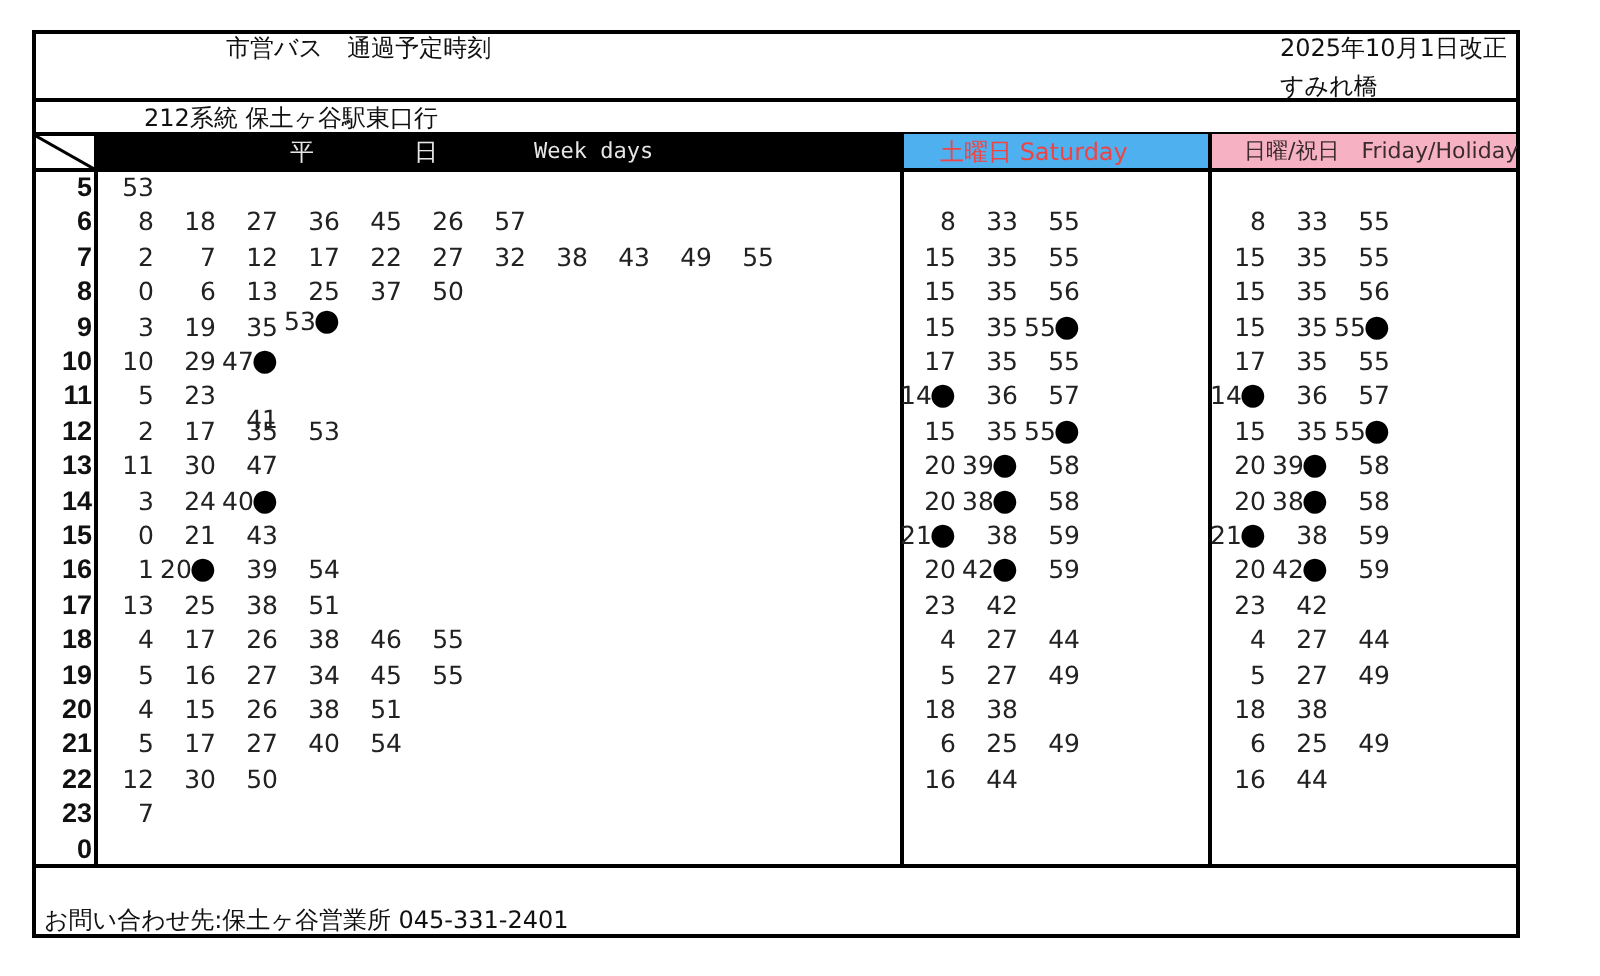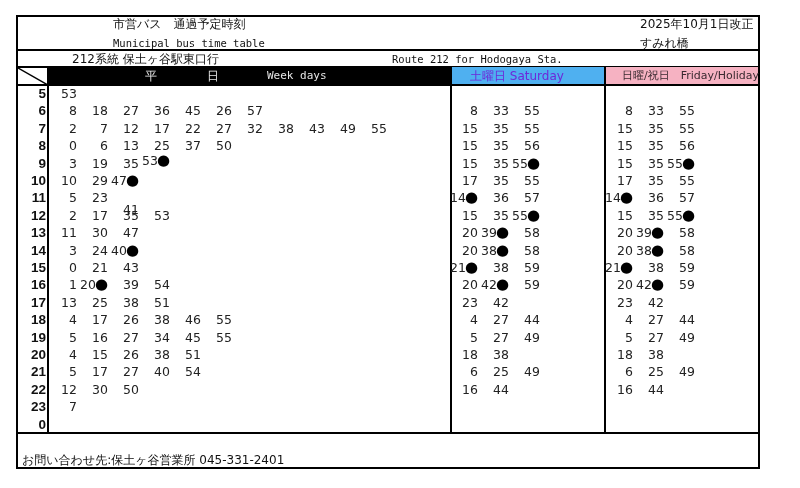--- a/index.html
+++ b/index.html
@@ -25,38 +25,36 @@
 </head>
 <body>
 
 <div id="page">
 
   <div class="abs frame"></div>
   <div class="hl" style="left:16px;top:49px;width:744px;"></div>
   <div class="hl" style="left:16px;top:66px;width:744px;"></div>
 
   <div class="abs jp" style="left:113px;top:16px;line-height:16px;">市営バス　通過予定時刻</div>
-  <div class="abs mono" style="left:113px;top:35px;line-height:16px;">Municipal bus time table</div>
   <div class="abs jp" style="left:640px;top:16px;line-height:16px;">2025年10月1日改正</div>
   <div class="abs jp" style="left:640px;top:35px;line-height:16px;">すみれ橋</div>
 
   <div class="abs jp" style="left:72px;top:51px;line-height:16px;">212系統 保土ヶ谷駅東口行</div>
-  <div class="abs mono" style="left:392px;top:51px;line-height:16px;">Route 212 for Hodogaya Sta.</div>
 
   <svg class="abs" style="left:18px;top:68px;" width="30" height="17">
     <line x1="0" y1="0" x2="30" y2="17" stroke="#000" stroke-width="1.5"></line>
   </svg>
   <div class="abs hdr-wk"></div>
   <div class="abs hdr-sat" id="hdr-sat" style="background: rgb(79, 176, 240);"></div>
   <div class="abs hdr-sun" id="hdr-sun" style="background: rgb(246, 178, 194);"></div>
 
   <div class="hdr-txt jp" id="wk-l1" style="left:145px;color:#e6e6e6;">平</div>
   <div class="hdr-txt jp" id="wk-l2" style="left:207px;color:#e6e6e6;">日</div>
   <div class="hdr-txt mono" id="wk-en" style="left:267px;color:#e6e6e6;font-size:11px;">Week days</div>
-  <div class="hdr-txt jp" id="sat-l" style="left: 470px; font-size: 12px; color: #6d28d9;">土曜日 Saturday</div>
+  <div class="hdr-txt jp" id="sat-l" style="left: 470px; font-size: 12px; color: #ef4444;">土曜日 Saturday</div>
   <div class="hdr-txt jp" id="sun-l" style="left: 622px; font-size: 11px; color: rgb(58, 42, 48);">日曜/祝日　Friday/Holiday</div>
 
   <div class="hl" style="left:16px;top:84px;width:744px;"></div>
 
   <div class="vl" style="left:47px;top:67px;height:366px;"></div>
   <div class="vl" style="left:450px;top:67px;height:366px;"></div>
   <div class="vl" style="left:604px;top:67px;height:366px;"></div>
 
   <div id="hours">
       <div class="hour" style="top: 85px;">5</div>

